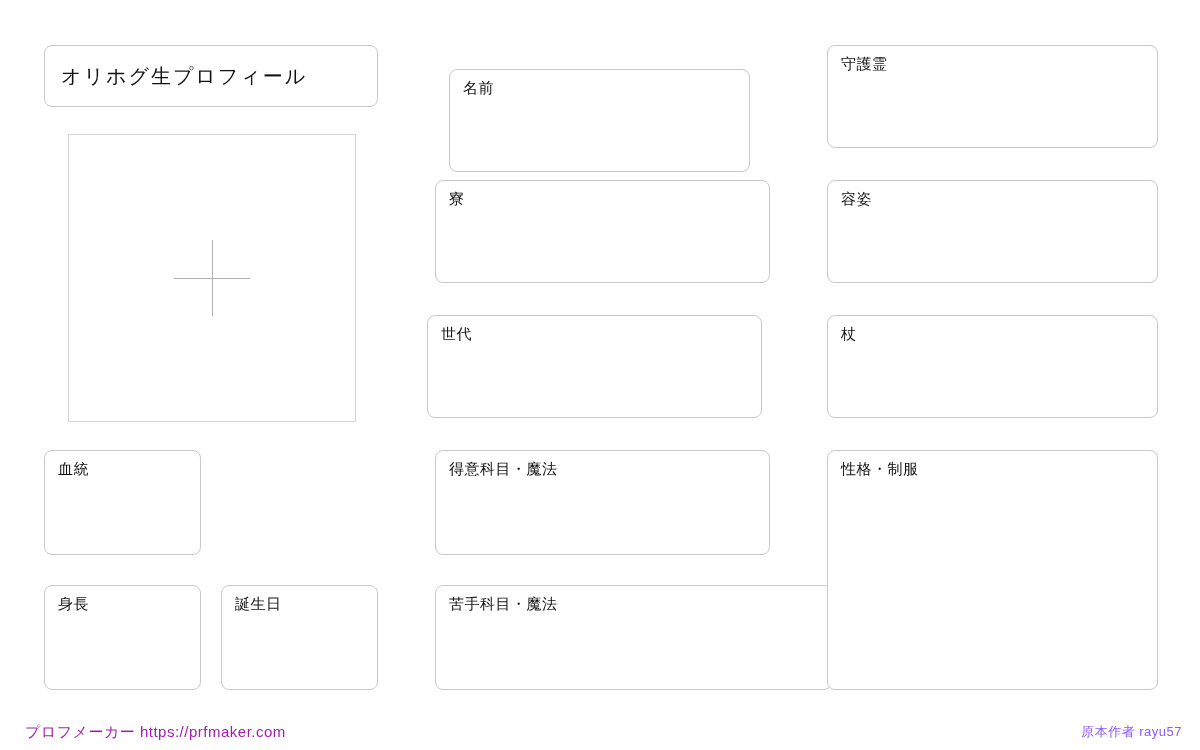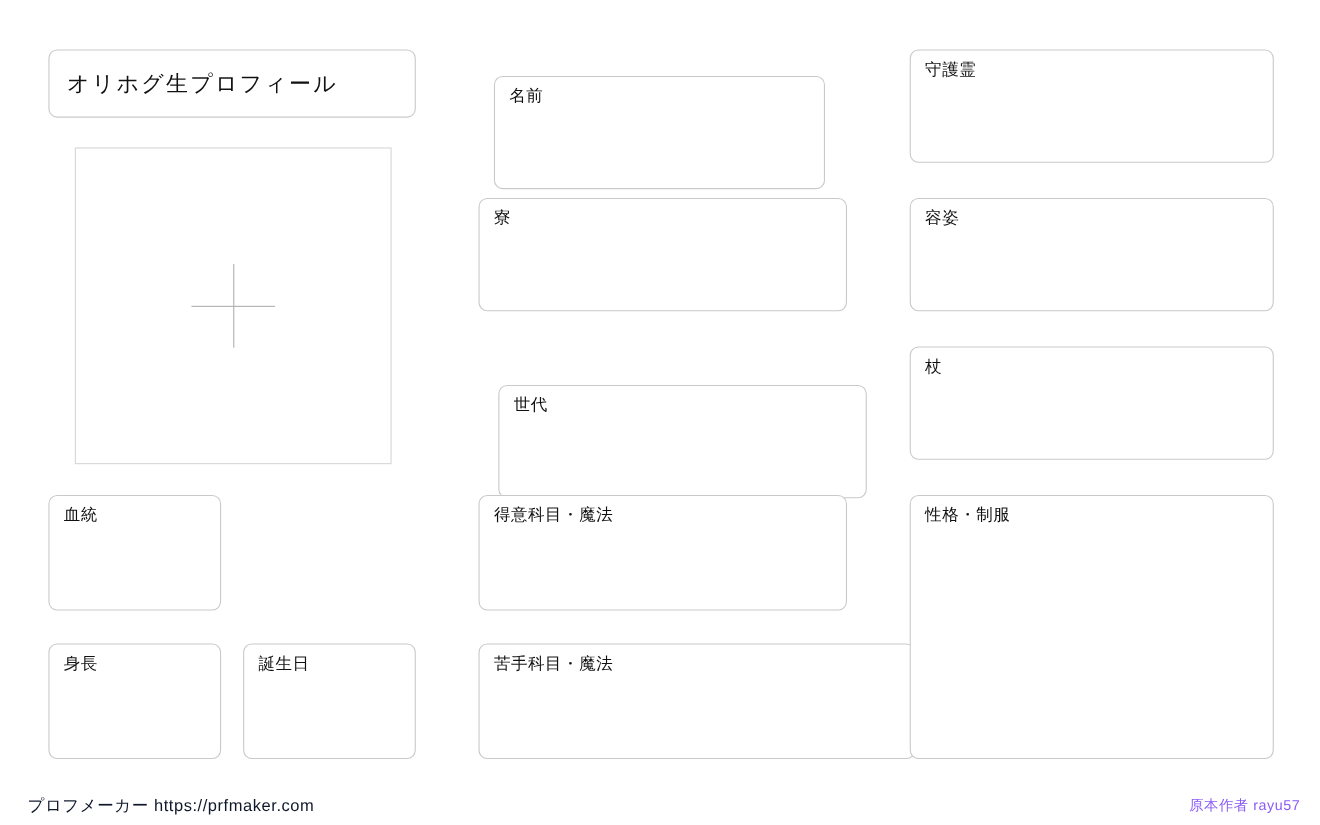--- a/index.html
+++ b/index.html
@@ -103,38 +103,38 @@
 
   
   #blood-box    { left: 44px;  top: 450px; width: 157px; height: 105px; }
   #nation-box   { left: 221px; top: 450px; width: 157px; height: 105px; }
   #height-box   { left: 44px;  top: 585px; width: 157px; height: 105px; }
   #birthday-box { left: 221px; top: 585px; width: 157px; height: 105px; }
 
   
   #name-box     { left: 449px; top: 45px;  width: 301px; height: 103px; margin-top: 24px; }
   #dorm-box     { left: 435px; top: 180px; width: 335px; height: 103px; }
-  #gen-box      { left: 453px; top: 315px; width: 335px; height: 103px; margin-top: 35px; }
+  #gen-box      { left: 427px; top: 315px; width: 335px; height: 103px; }
   #good-box     { left: 435px; top: 450px; width: 335px; height: 105px; }
   #bad-box      { left: 435px; top: 585px; width: 397px; height: 105px; }
 
   
   #guardian-box { left: 827px; top: 45px;  width: 331px; height: 103px; }
   #looks-box    { left: 827px; top: 180px; width: 331px; height: 103px; }
   #wand-box     { left: 827px; top: 315px; width: 331px; height: 103px; }
   #person-box   { left: 827px; top: 450px; width: 331px; height: 240px; padding-left: 28px; }
 
   
   .footer-left {
     position: absolute;
     left: 25px;
     top: 723px;
     font-size: 15px;
     letter-spacing: 0.5px;
-    color: #0f172a;
+    color: #a21caf;
     white-space: nowrap;
   }
   .footer-right {
     position: absolute;
     right: 18px;
     top: 723px;
     font-size: 13px;
     letter-spacing: 0.5px;
     color: #8b5cf6;
     white-space: nowrap;

